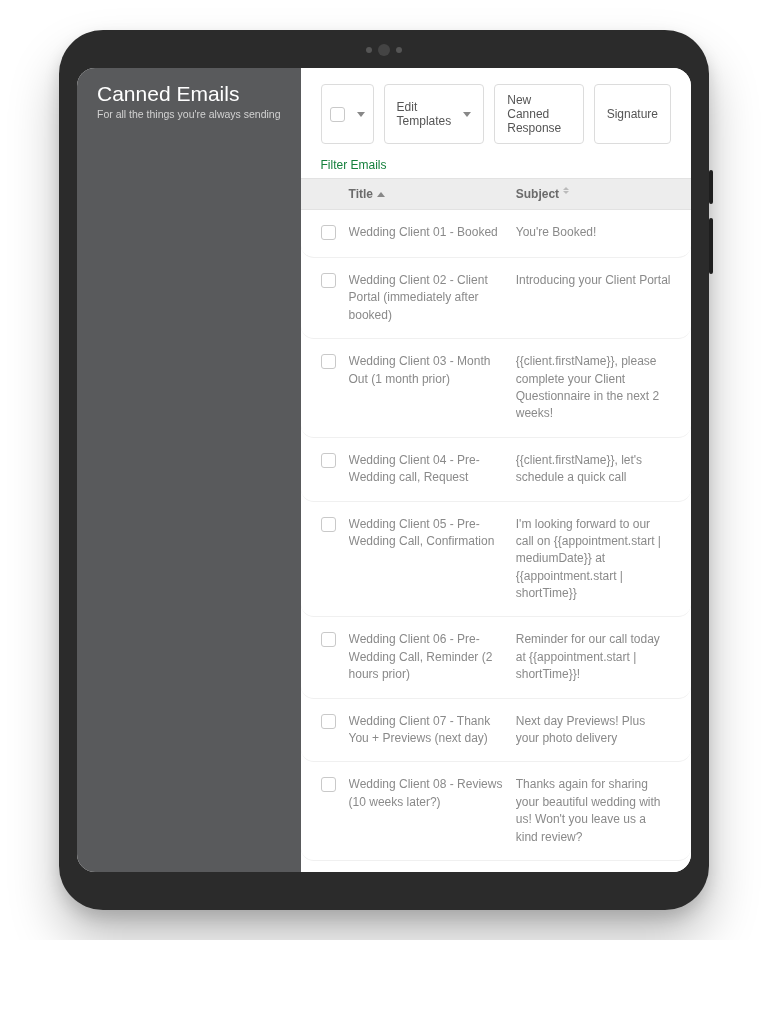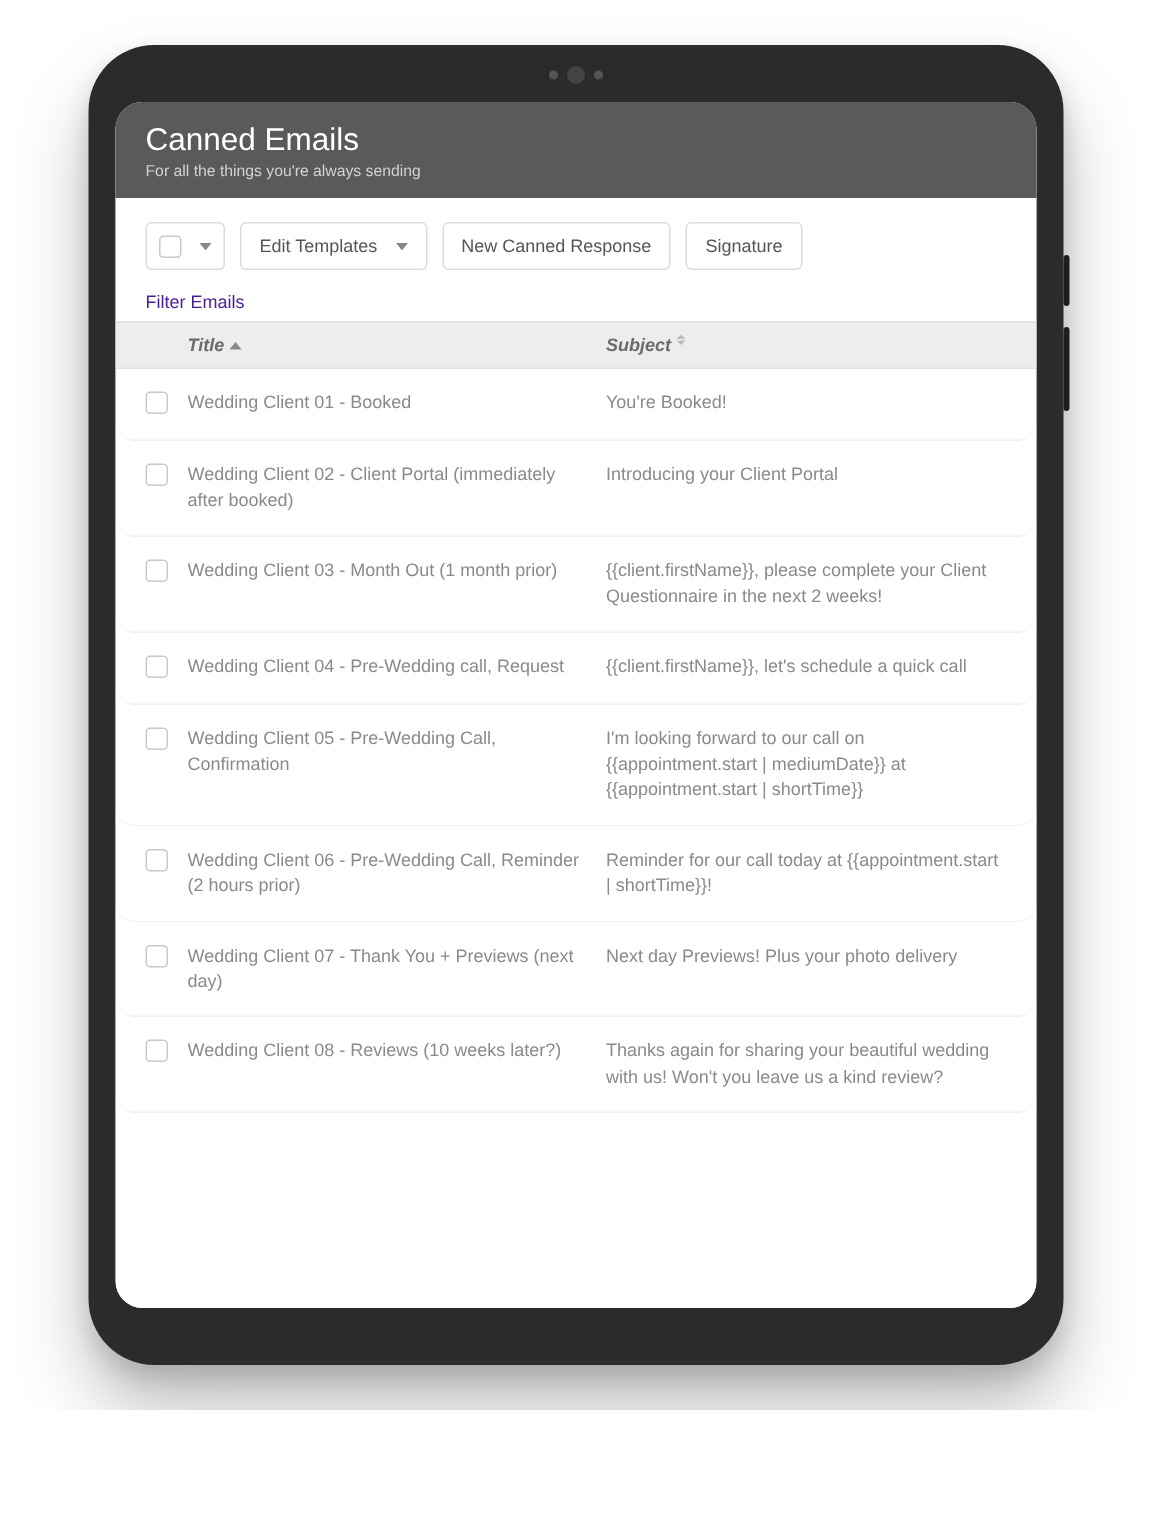--- a/index.html
+++ b/index.html
@@ -35,21 +35,21 @@
   .camera-dot-big {
     width: 12px; height: 12px; border-radius: 50%; background: #444;
   }
   .screen {
     width: 100%;
     height: 100%;
     background: #fff;
     border-radius: 18px;
     overflow: hidden;
     display: flex;
-    flex-direction: column;
+    flex-direction: row;
   }
   .header {
     background: #595a5c;
     color: #fff;
     padding: 14px 20px 12px 20px;
   }
   .header-title {
     font-size: 21px;
     font-weight: 400;
     margin-bottom: 2px;
@@ -94,32 +94,31 @@
   }
   .chev-down {
     width: 0; height: 0;
     border-left: 4px solid transparent;
     border-right: 4px solid transparent;
     border-top: 5px solid #888;
   }
   .filter-label {
     padding: 0 20px 6px 20px;
     font-size: 12px;
-    color: #4c1d95;
+    color: #15803d;
   }
   .table-head {
     display: flex;
     background: #ededed;
     border-top: 1px solid #e2e2e2;
     border-bottom: 1px solid #e2e2e2;
     padding: 8px 20px;
     font-size: 12px;
     color: #6b6b6b;
     font-weight: 600;
-    font-style: italic;
   }
   .col-check { width: 28px; flex-shrink: 0; }
   .col-title { flex: 1; display: flex; align-items: center; gap: 4px; min-width: 0; padding-right: 12px;}
   .col-subject { flex: 1; display: flex; align-items: flex-start; gap: 4px; min-width: 0;}
   .sort-asc {
     width: 0; height: 0;
     border-left: 4px solid transparent;
     border-right: 4px solid transparent;
     border-bottom: 5px solid #888;
     display:inline-block;

